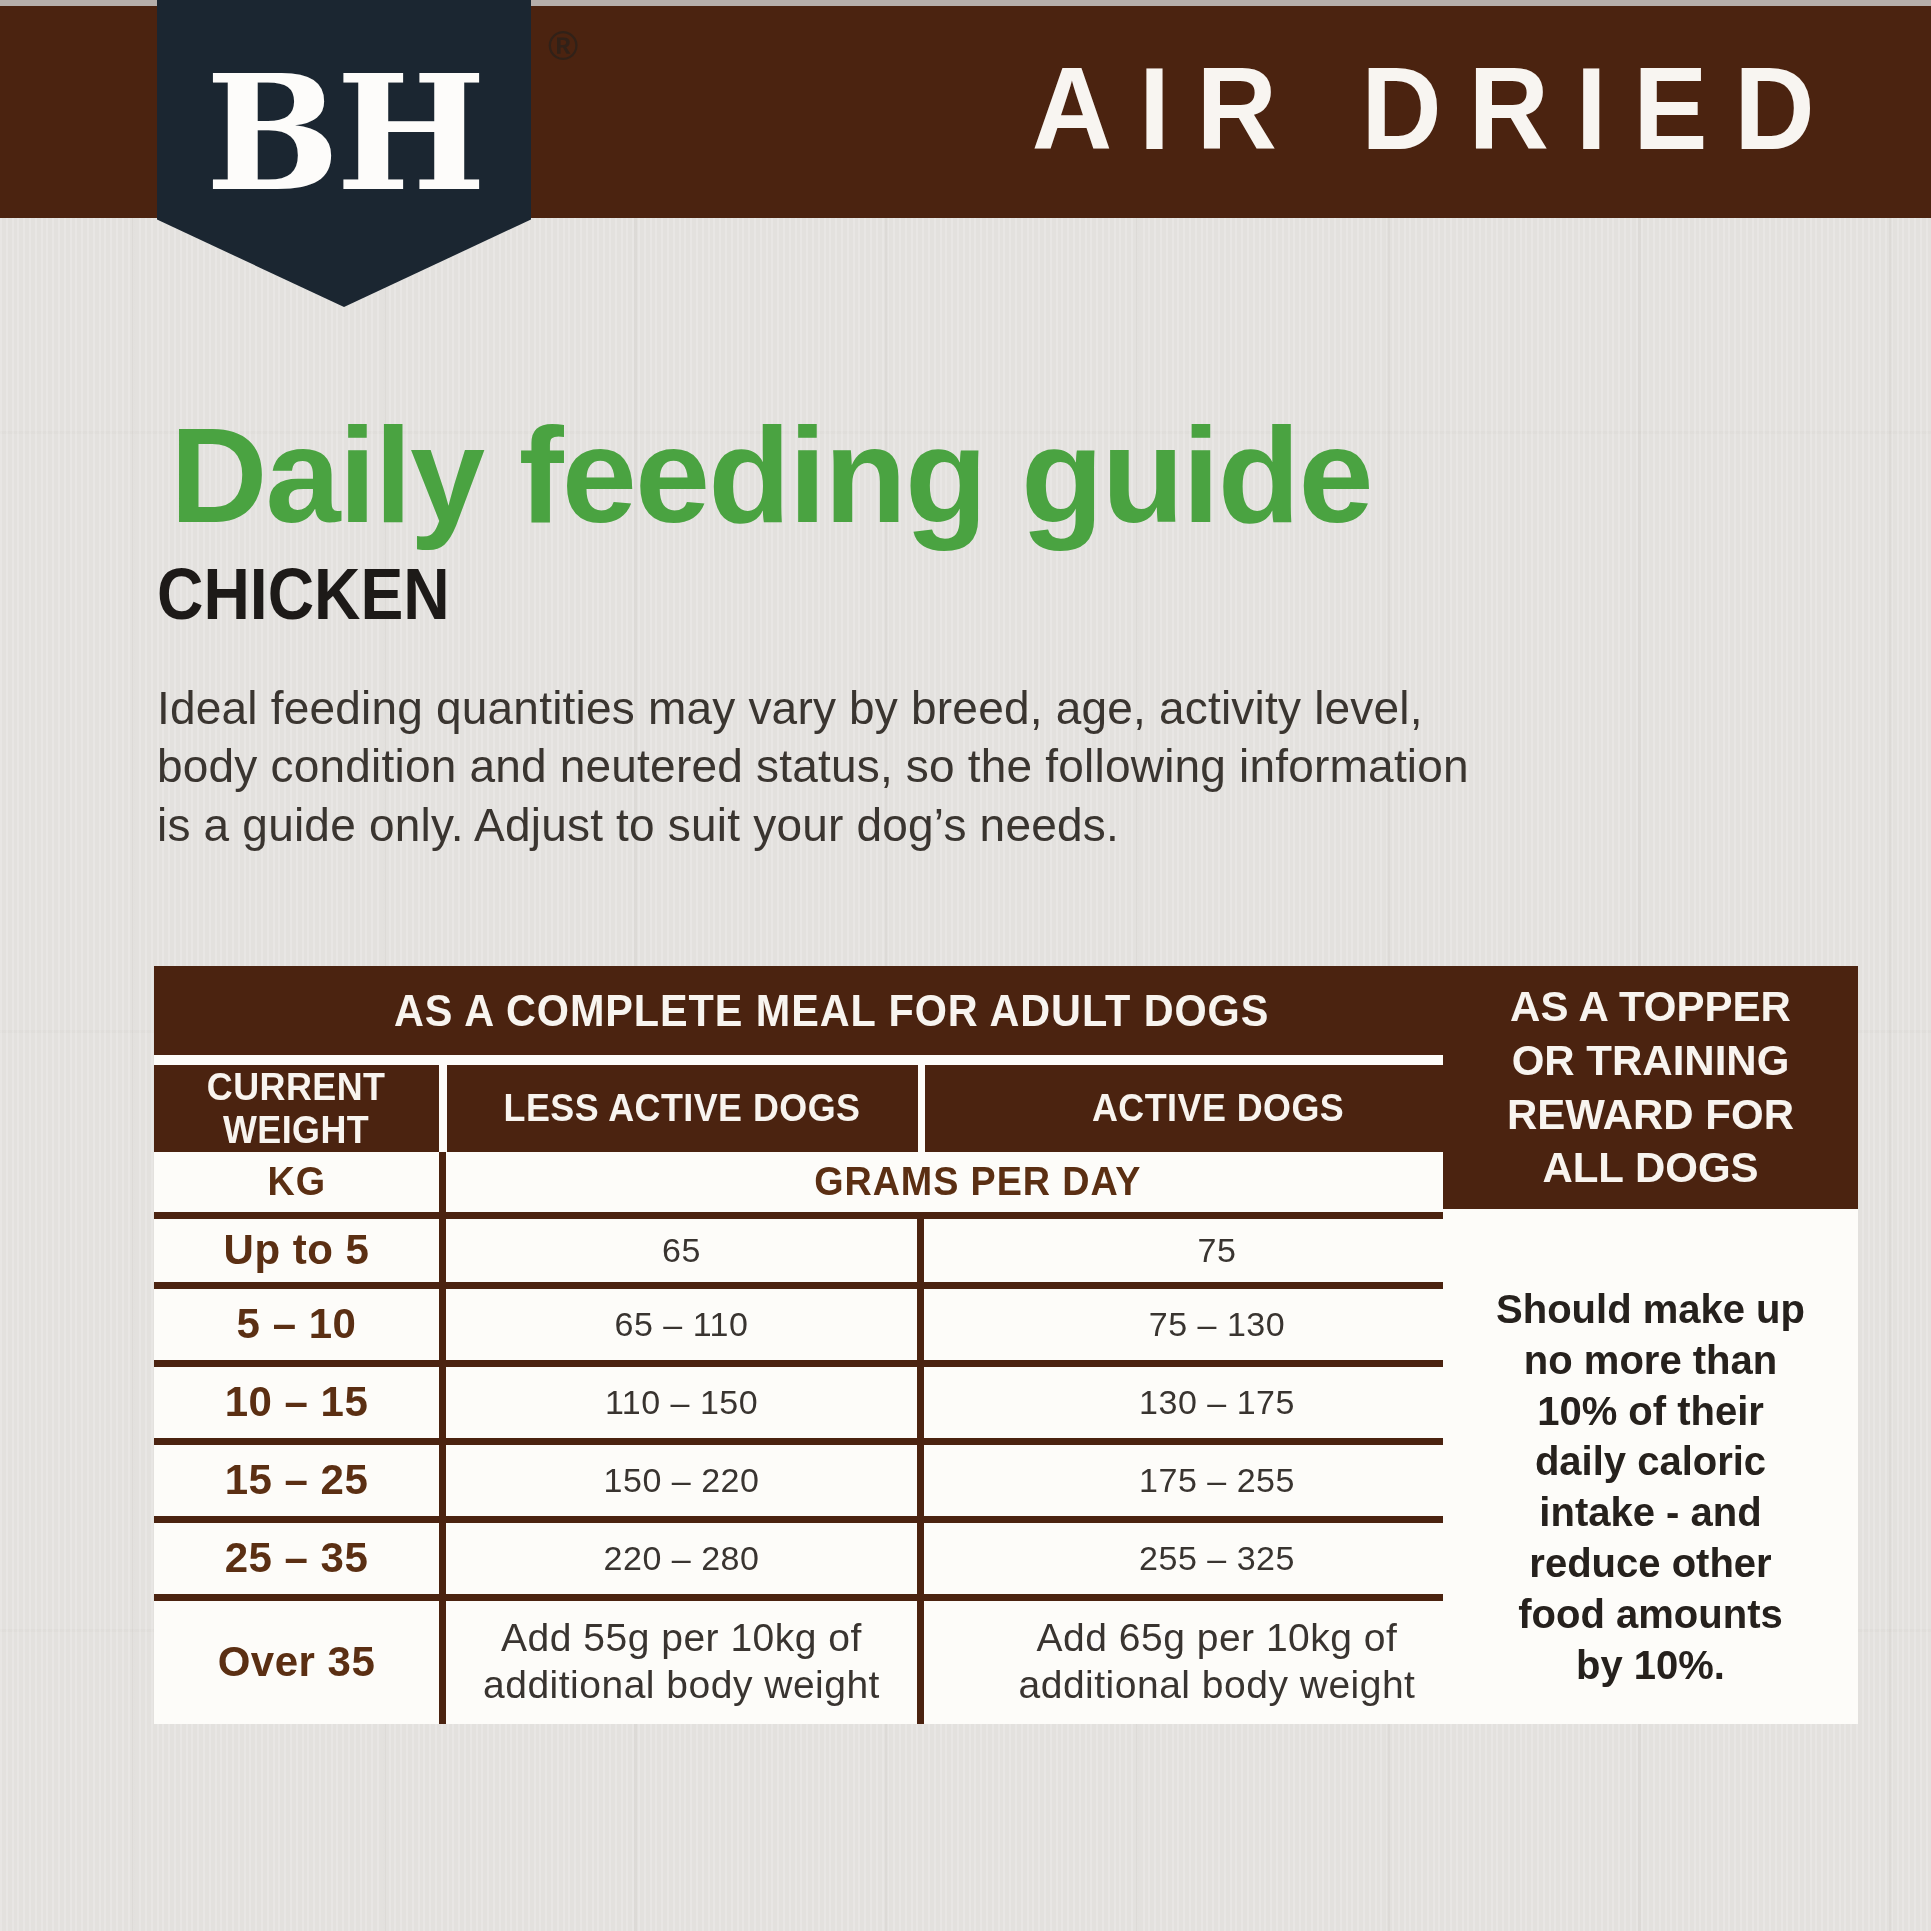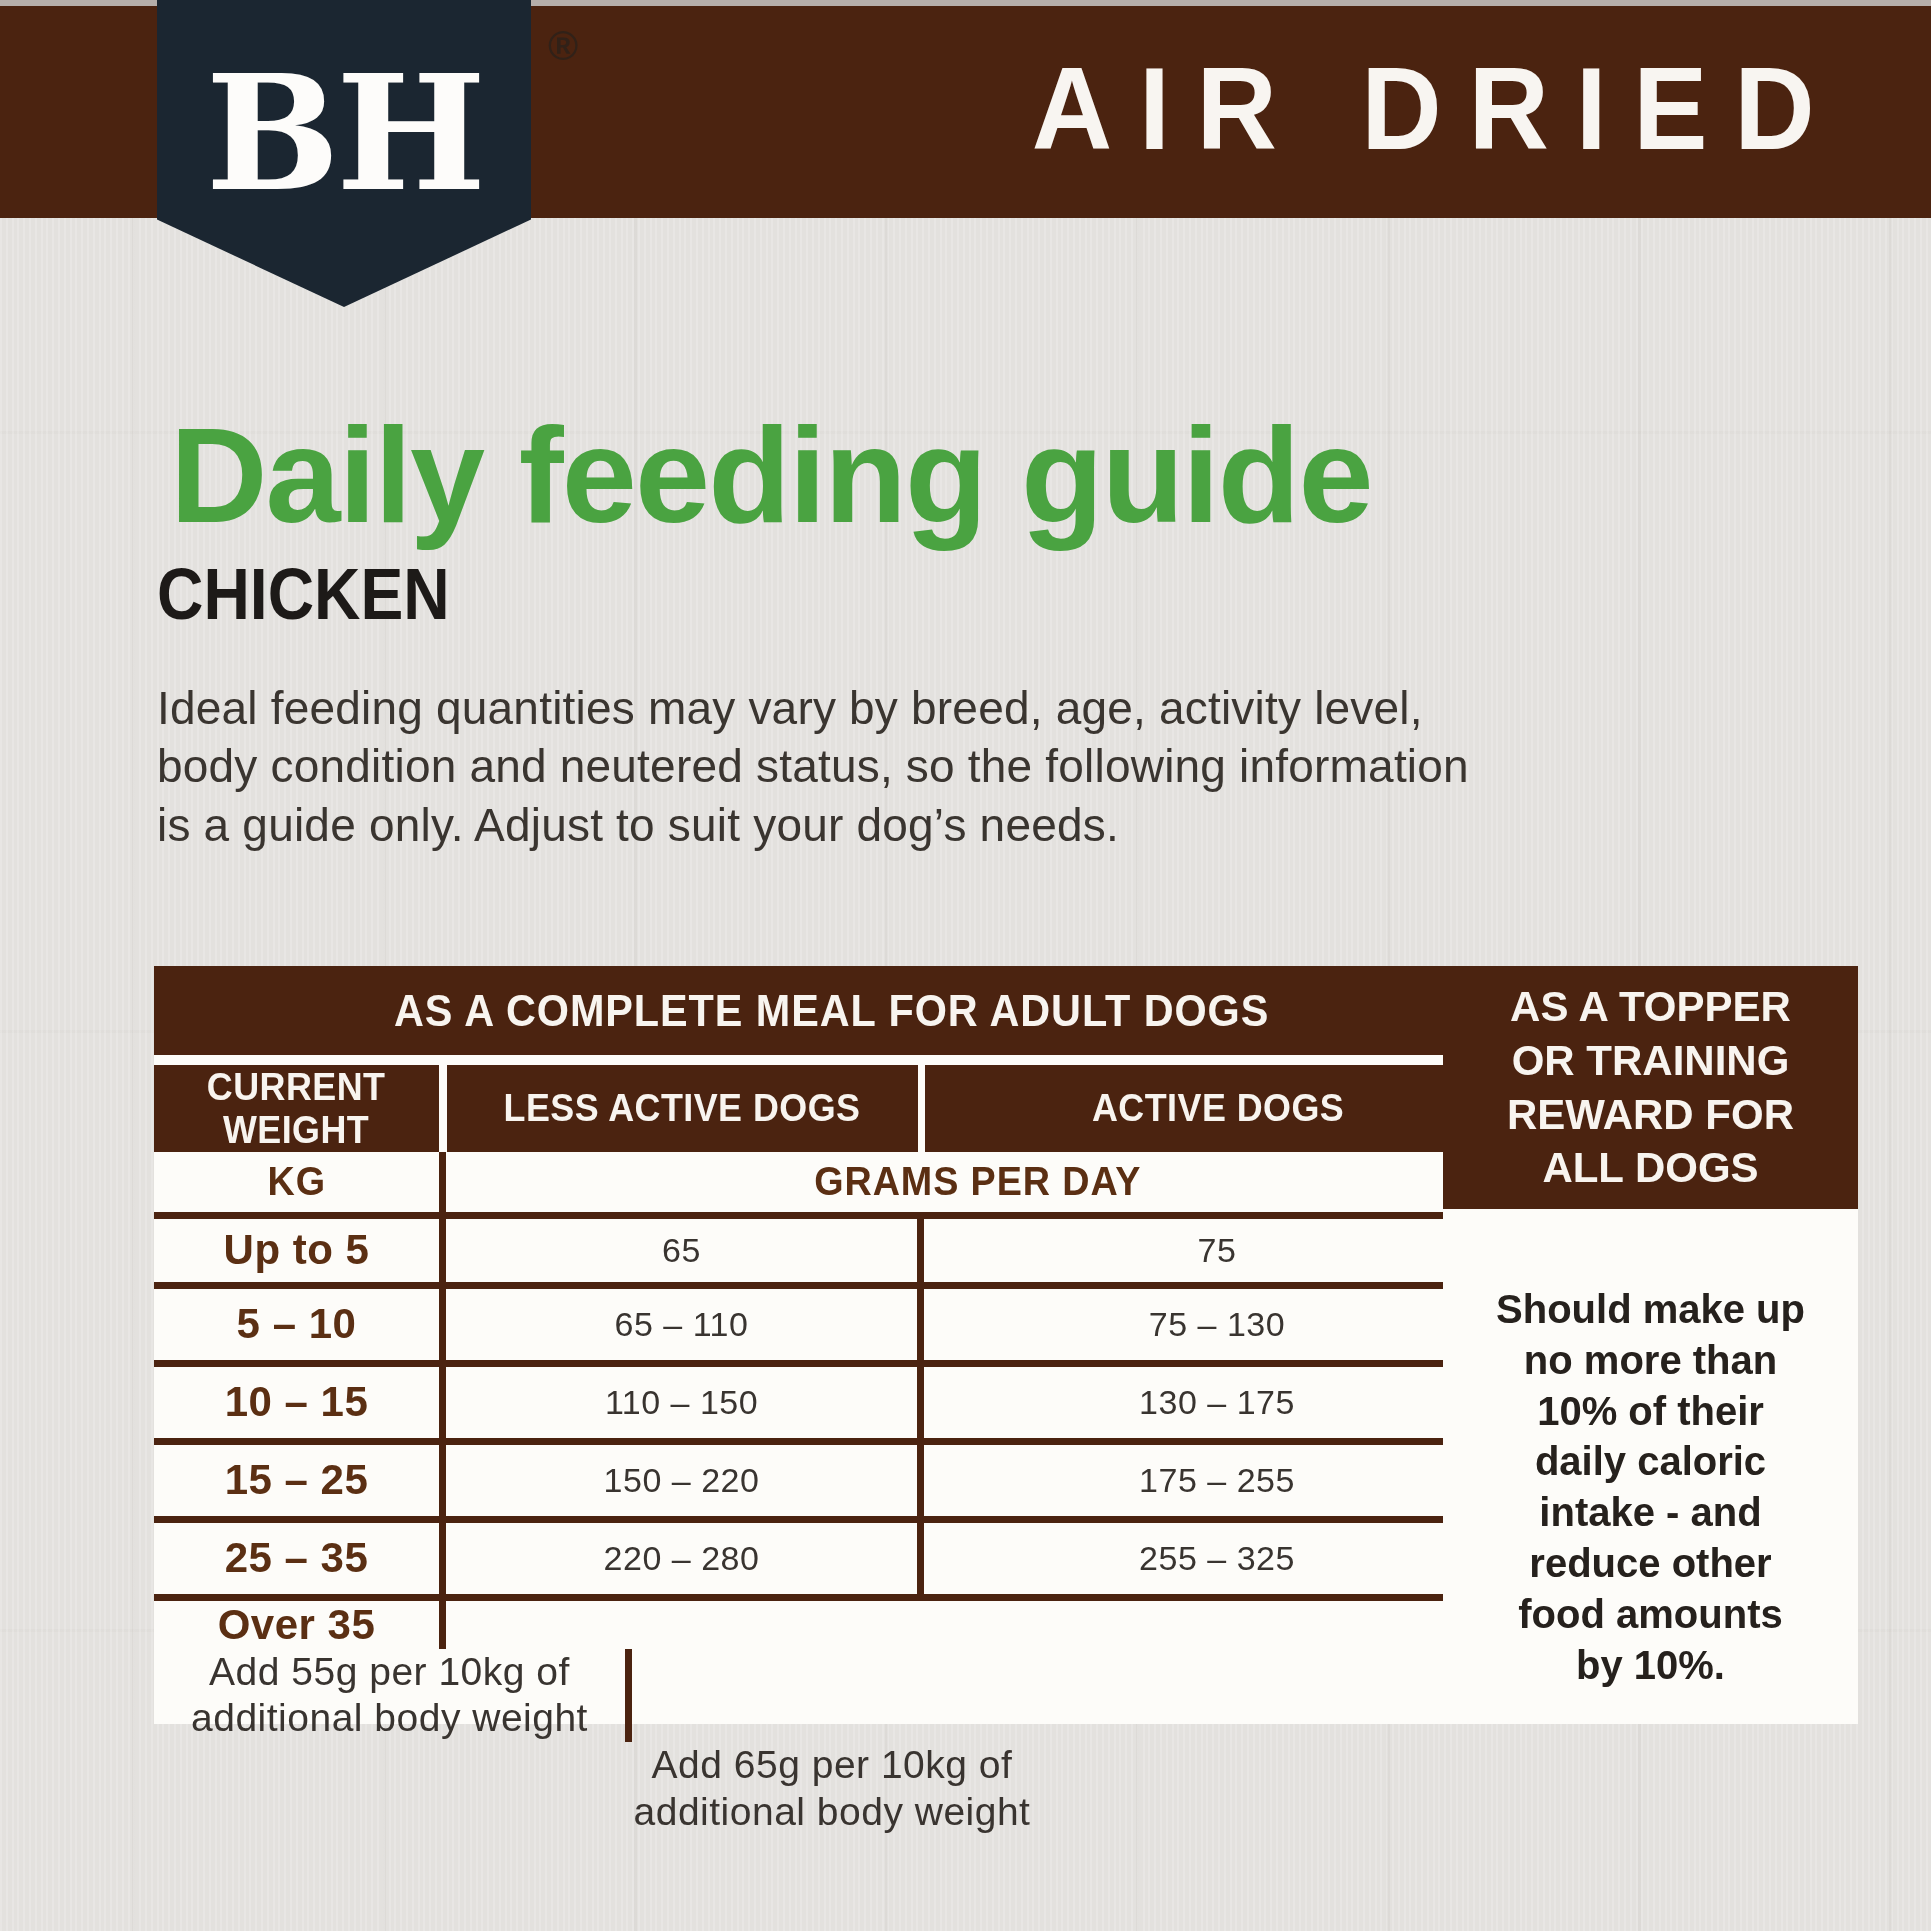--- a/index.html
+++ b/index.html
@@ -95,21 +95,21 @@
   .ch3 { width:474px; flex:1; }
   .kgrow { display:flex; height:60px; }
   .kc1 {
     width:285px; border-right:7.7px solid #4b2310; box-sizing:content-box;
     display:flex; align-items:center; justify-content:center;
   }
   .kc2 { flex:1; display:flex; align-items:center; justify-content:center; }
   .unit { color:#5b2f13; font-weight:bold; font-size:41px; }
   .trow { display:flex; border-top:7.7px solid #4b2310; height:78px; box-sizing:border-box; }
   .trow.first { height:70px; }
-  .trow.tall { height:130px;flex-direction:column; }
+  .trow.tall { height:130px; }
   .cell { display:flex; align-items:center; justify-content:center; text-align:center; }
   .wcell { width:285px; border-right:7.7px solid #4b2310; }
   .vcell2 { width:471px; border-right:7.7px solid #4b2310; }
   .vcell3 { flex:1; }
   .wcell span { color:#5b2f13; font-weight:bold; font-size:42px; letter-spacing:0.5px; }
   .vcell2 span, .vcell3 span { color:#393430; font-size:34px; letter-spacing:0.5px; }
   .trow.tall .vcell2 span, .trow.tall .vcell3 span { font-size:39px; line-height:1.2; max-width:454px; }
   
   .sidebar {
     position:absolute; left:1443px; top:966px; width:415px; height:758px;

